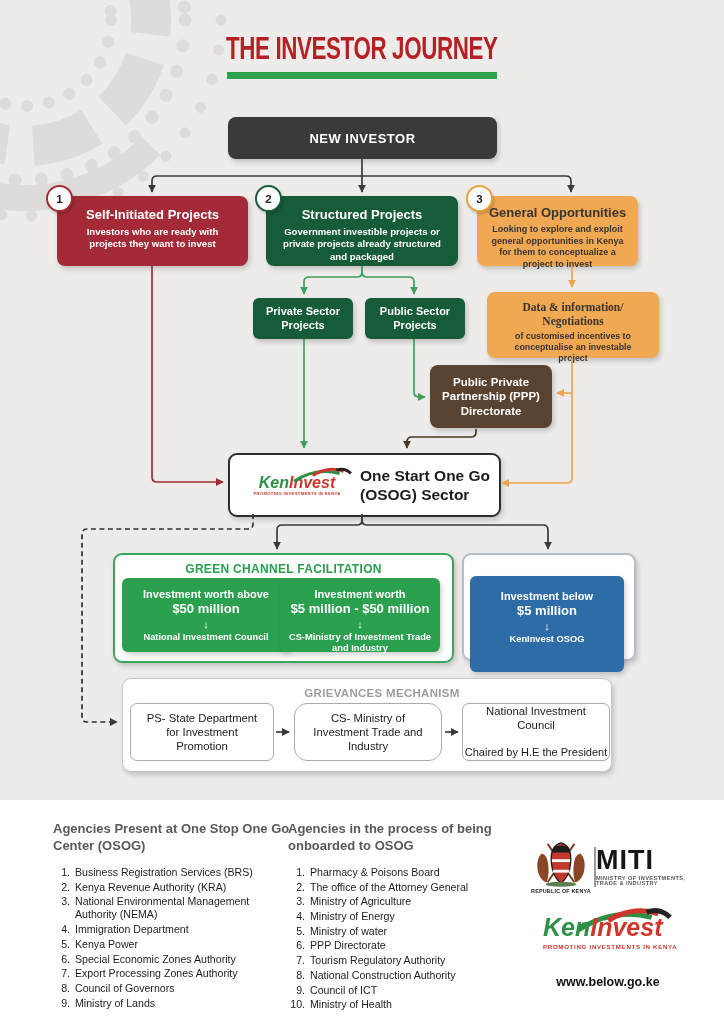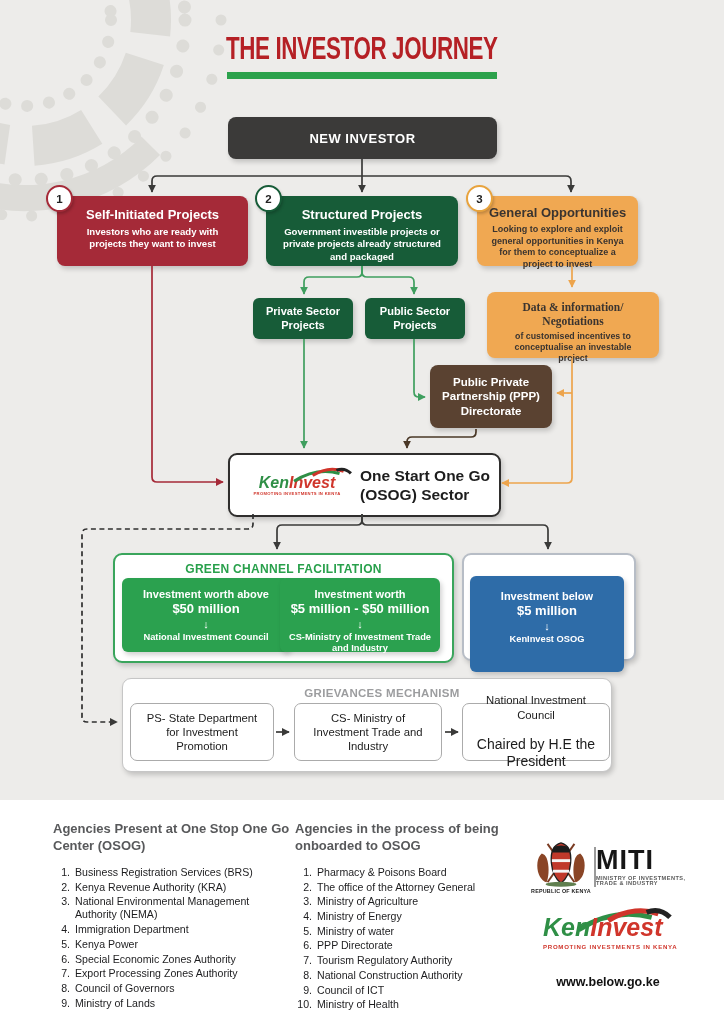--- a/index.html
+++ b/index.html
@@ -40,21 +40,21 @@
   .cbox{position:absolute;border-radius:6px;color:#fff;text-align:center;}
   .cbox .l1{font-weight:bold;font-size:11px;line-height:1.3;margin-top:9px;}
   .cbox .l2{font-weight:bold;font-size:13px;line-height:1.3;}
   .cbox .ar{font-size:11px;font-weight:bold;line-height:1.15;}
   .cbox .res{font-weight:bold;font-size:9.3px;line-height:1.25;margin:1px 8px 0;}
   .gv{left:122px;top:678px;width:488px;height:92px;border:1.5px solid #c6c6c6;}
   .gv .cont-title{color:#9c9d9f;font-size:11.5px;margin-top:8px;letter-spacing:.3px;padding-left:30px;}
   .step{position:absolute;top:703px;height:56px;background:#fff;border:1.3px solid #ababab;border-radius:7px;
         display:flex;flex-direction:column;align-items:center;justify-content:center;text-align:center;
         font-weight:normal;font-size:11.3px;color:#1c1c1c;line-height:1.25;}
-  .step .sub{font-size:14px;margin-top:14px;}
+  .step .sub{font-size:11px;margin-top:14px;}
   
   .footer-bg{left:0;top:800px;width:724px;height:224px;background:#ffffff;}
   .list{width:237px;color:#1d1d1f;}
   .list .lt{font-size:13px;font-weight:bold;color:#58595b;line-height:1.3;}
   .list ol{margin:11px 0 0;padding-left:20px;}
   .list li{font-size:10.6px;line-height:1.25;margin-bottom:1.5px;padding-left:2px;}
   
   .miti-name{font-size:27px;font-weight:bold;color:#161616;letter-spacing:1px;line-height:1;}
   .miti-sub{font-size:5.6px;color:#5a5a5a;letter-spacing:.45px;font-weight:bold;line-height:1.5;}
   .coat-label{font-size:5.4px;font-weight:bold;color:#222;letter-spacing:.2px;text-align:center;}
@@ -171,21 +171,21 @@
     <div class="ar">↓</div>
     <div class="res">KenInvest OSOG</div>
   </div>
 
   <div class="abs cont gv shadow">
     <div class="cont-title">GRIEVANCES MECHANISM</div>
   </div>
   <div class="step" style="left:130px;width:142px;">
     <span style="display:block;margin:0 8px;">PS- State Department for Investment Promotion</span>
   </div>
-  <div class="step" style="left:294px;width:146px;">
+  <div class="step" style="left:294px;width:146px;border-radius:13px;">
     <span style="display:block;margin:0 10px;">CS- Ministry of Investment Trade and Industry</span>
   </div>
   <div class="step" style="left:462px;width:146px;">
     <span style="display:block;margin:0 14px;">National Investment Council</span>
     <span class="sub">Chaired by H.E the President</span>
   </div>
 
   <svg class="abs" style="left:0;top:0;pointer-events:none;" width="724" height="1024" viewBox="0 0 724 1024">
     <defs>
       <marker id="ab" viewBox="0 0 10 10" refX="9" refY="5" markerWidth="8" markerHeight="8" markerUnits="userSpaceOnUse" orient="auto">
@@ -243,21 +243,21 @@
       <li>National Environmental Management Authority (NEMA)</li>
       <li>Immigration Department</li>
       <li>Kenya Power</li>
       <li>Special Economic Zones Authority</li>
       <li>Export Processing Zones Authority</li>
       <li>Council of Governors</li>
       <li>Ministry of Lands</li>
     </ol>
   </div>
 
-  <div class="abs list" style="left:295px;top:821px;">
+  <div class="abs list" style="left:288px;top:821px;">
     <div class="lt">Agencies in the process of being onboarded to OSOG</div>
     <ol>
       <li>Pharmacy &amp; Poisons Board</li>
       <li>The office of the Attorney General</li>
       <li>Ministry of Agriculture</li>
       <li>Ministry of Energy</li>
       <li>Ministry of water</li>
       <li>PPP Directorate</li>
       <li>Tourism Regulatory Authority</li>
       <li>National Construction Authority</li>

